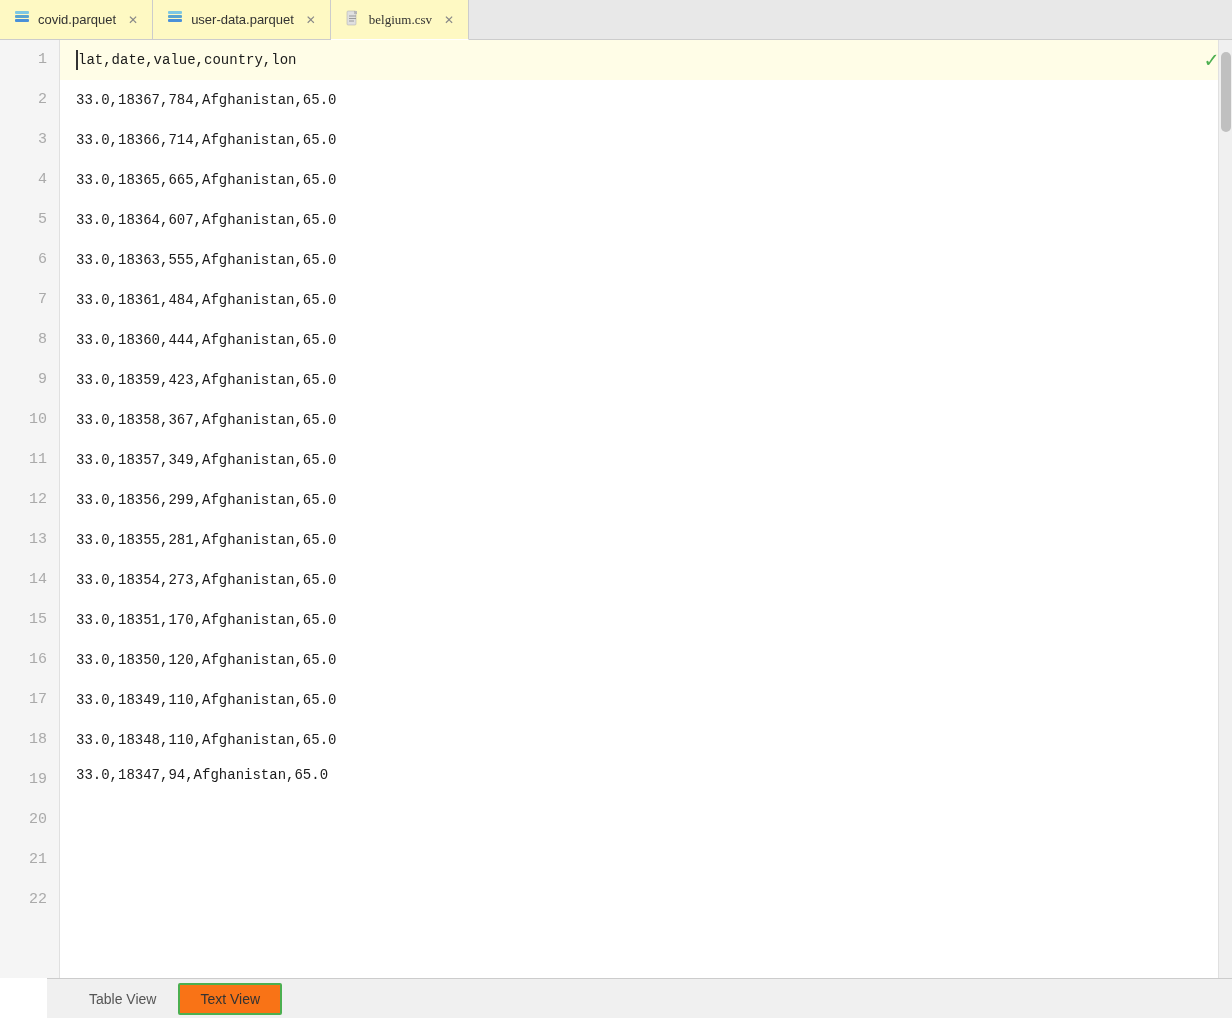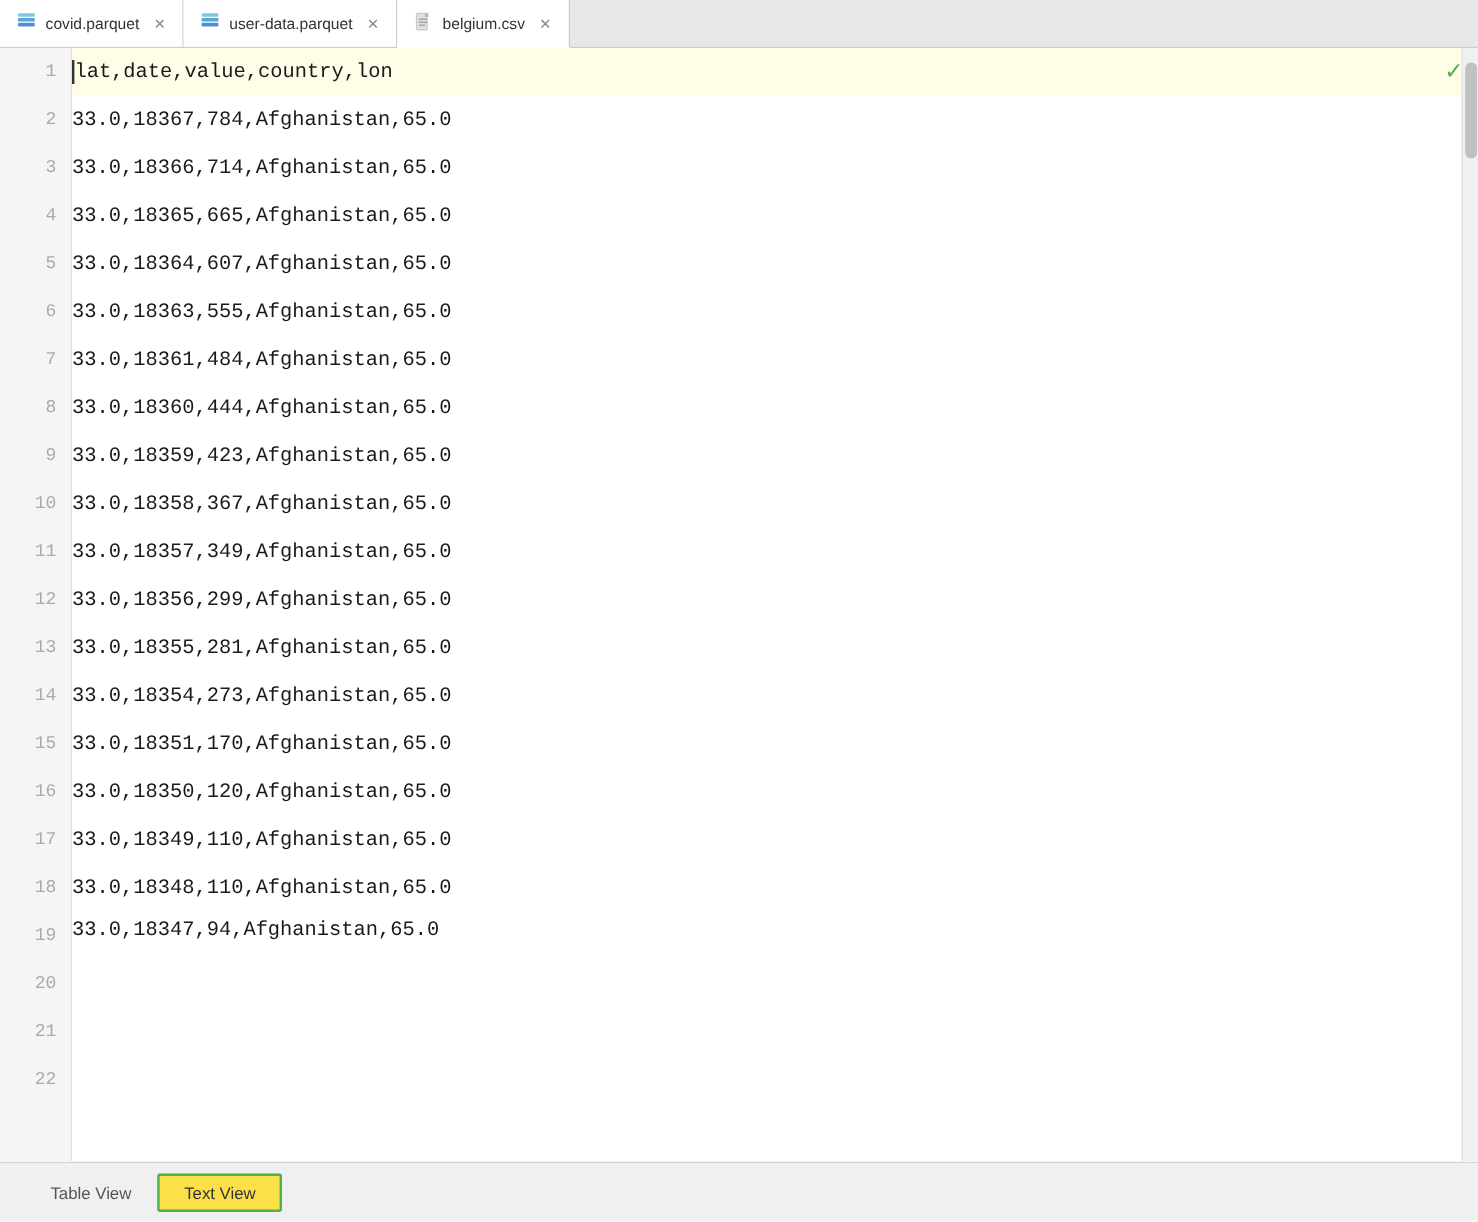--- a/index.html
+++ b/index.html
@@ -22,30 +22,31 @@
       height: 40px;
       flex-shrink: 0;
     }
     .tab {
       display: flex;
       align-items: center;
       padding: 0 14px;
       gap: 8px;
       border-right: 1px solid #ccc;
       cursor: pointer;
-      background: #ffffff;
+      background: #fef9c3;
       font-family: -apple-system, BlinkMacSystemFont, 'Segoe UI', sans-serif;
       font-size: 13px;
       color: #333;
       white-space: nowrap;
     }
     .tab.active {
-      background: #ffffff;
+      background: #fef9c3;
       border-bottom: 1px solid #ffffff;
       margin-bottom: -1px;
+      font-family: Liberation Serif, serif;
     }
     .tab-icon {
       width: 16px;
       height: 16px;
       flex-shrink: 0;
     }
     .tab-close {
       font-size: 12px;
       color: #888;
       margin-left: 4px;
@@ -97,21 +98,22 @@
       overflow: hidden;
       position: relative;
     }
     .code-lines {
       padding: 0;
     }
     .code-line {
       height: 40px;
       display: flex;
       align-items: center;
-      font-size: 17px;
+      padding-left: 16px;
+      font-size: 14px;
       color: #1a1a1a;
       white-space: nowrap;
     }
     .code-line.header-line {
       background: #fffde7;
     }
     .code-line.header-line .cursor {
       display: inline-block;
       width: 2px;
       height: 20px;
@@ -133,42 +135,43 @@
       margin: 2px;
       background: #c0c0c0;
       border-radius: 5px;
       height: 80px;
       position: absolute;
       top: 10px;
     }
 
     
     .bottom-bar {
-      height: 50px;
+      height: 40px;
       background: #f0f0f0;
       border-top: 1px solid #ccc;
       display: flex;
       align-items: center;
       padding: 0 20px;
       gap: 0;
       flex-shrink: 0;
+      margin-left: 47px;
     }
     .bottom-tab {
       padding: 6px 20px;
       font-family: -apple-system, BlinkMacSystemFont, 'Segoe UI', sans-serif;
       font-size: 14px;
       color: #555;
       cursor: pointer;
       border: 2px solid transparent;
       border-radius: 2px;
     }
     .bottom-tab.active {
       border: 2px solid #4caf50;
       color: #333;
-      background: #fde047;
+      background: #f97316;
     }
   </style>
 </head>
 <body>
 
 <div class="tab-bar">
 
   <div class="tab">
     <span>
       <svg class="tab-icon" viewBox="0 0 16 16">

